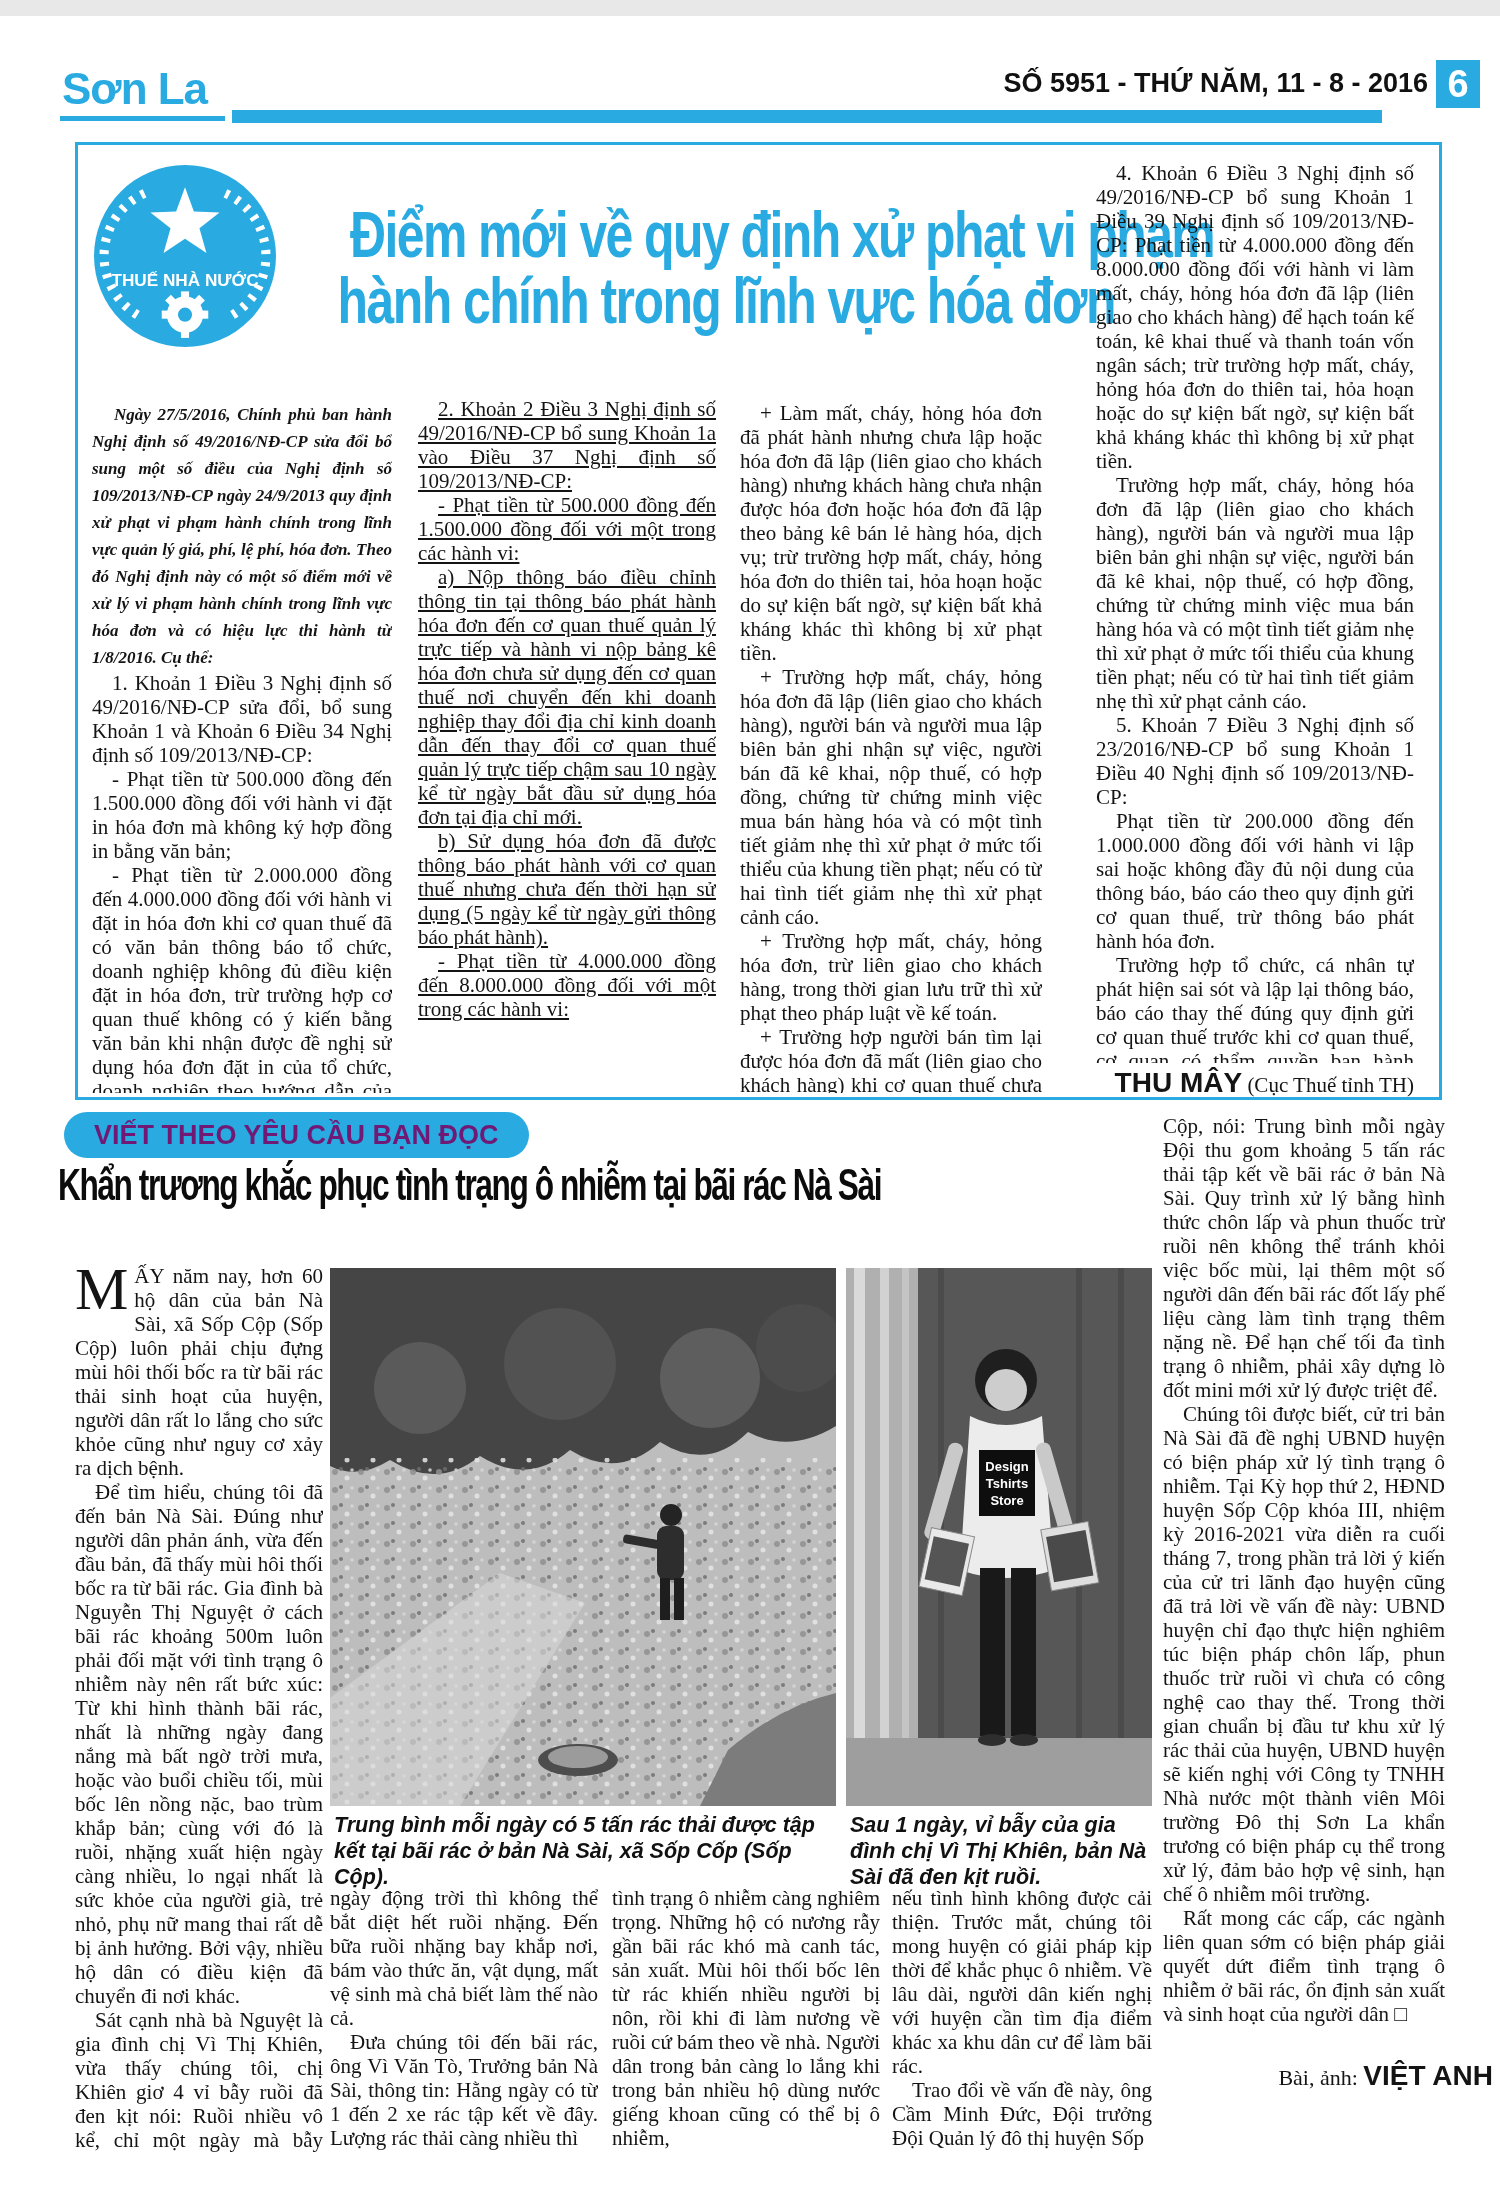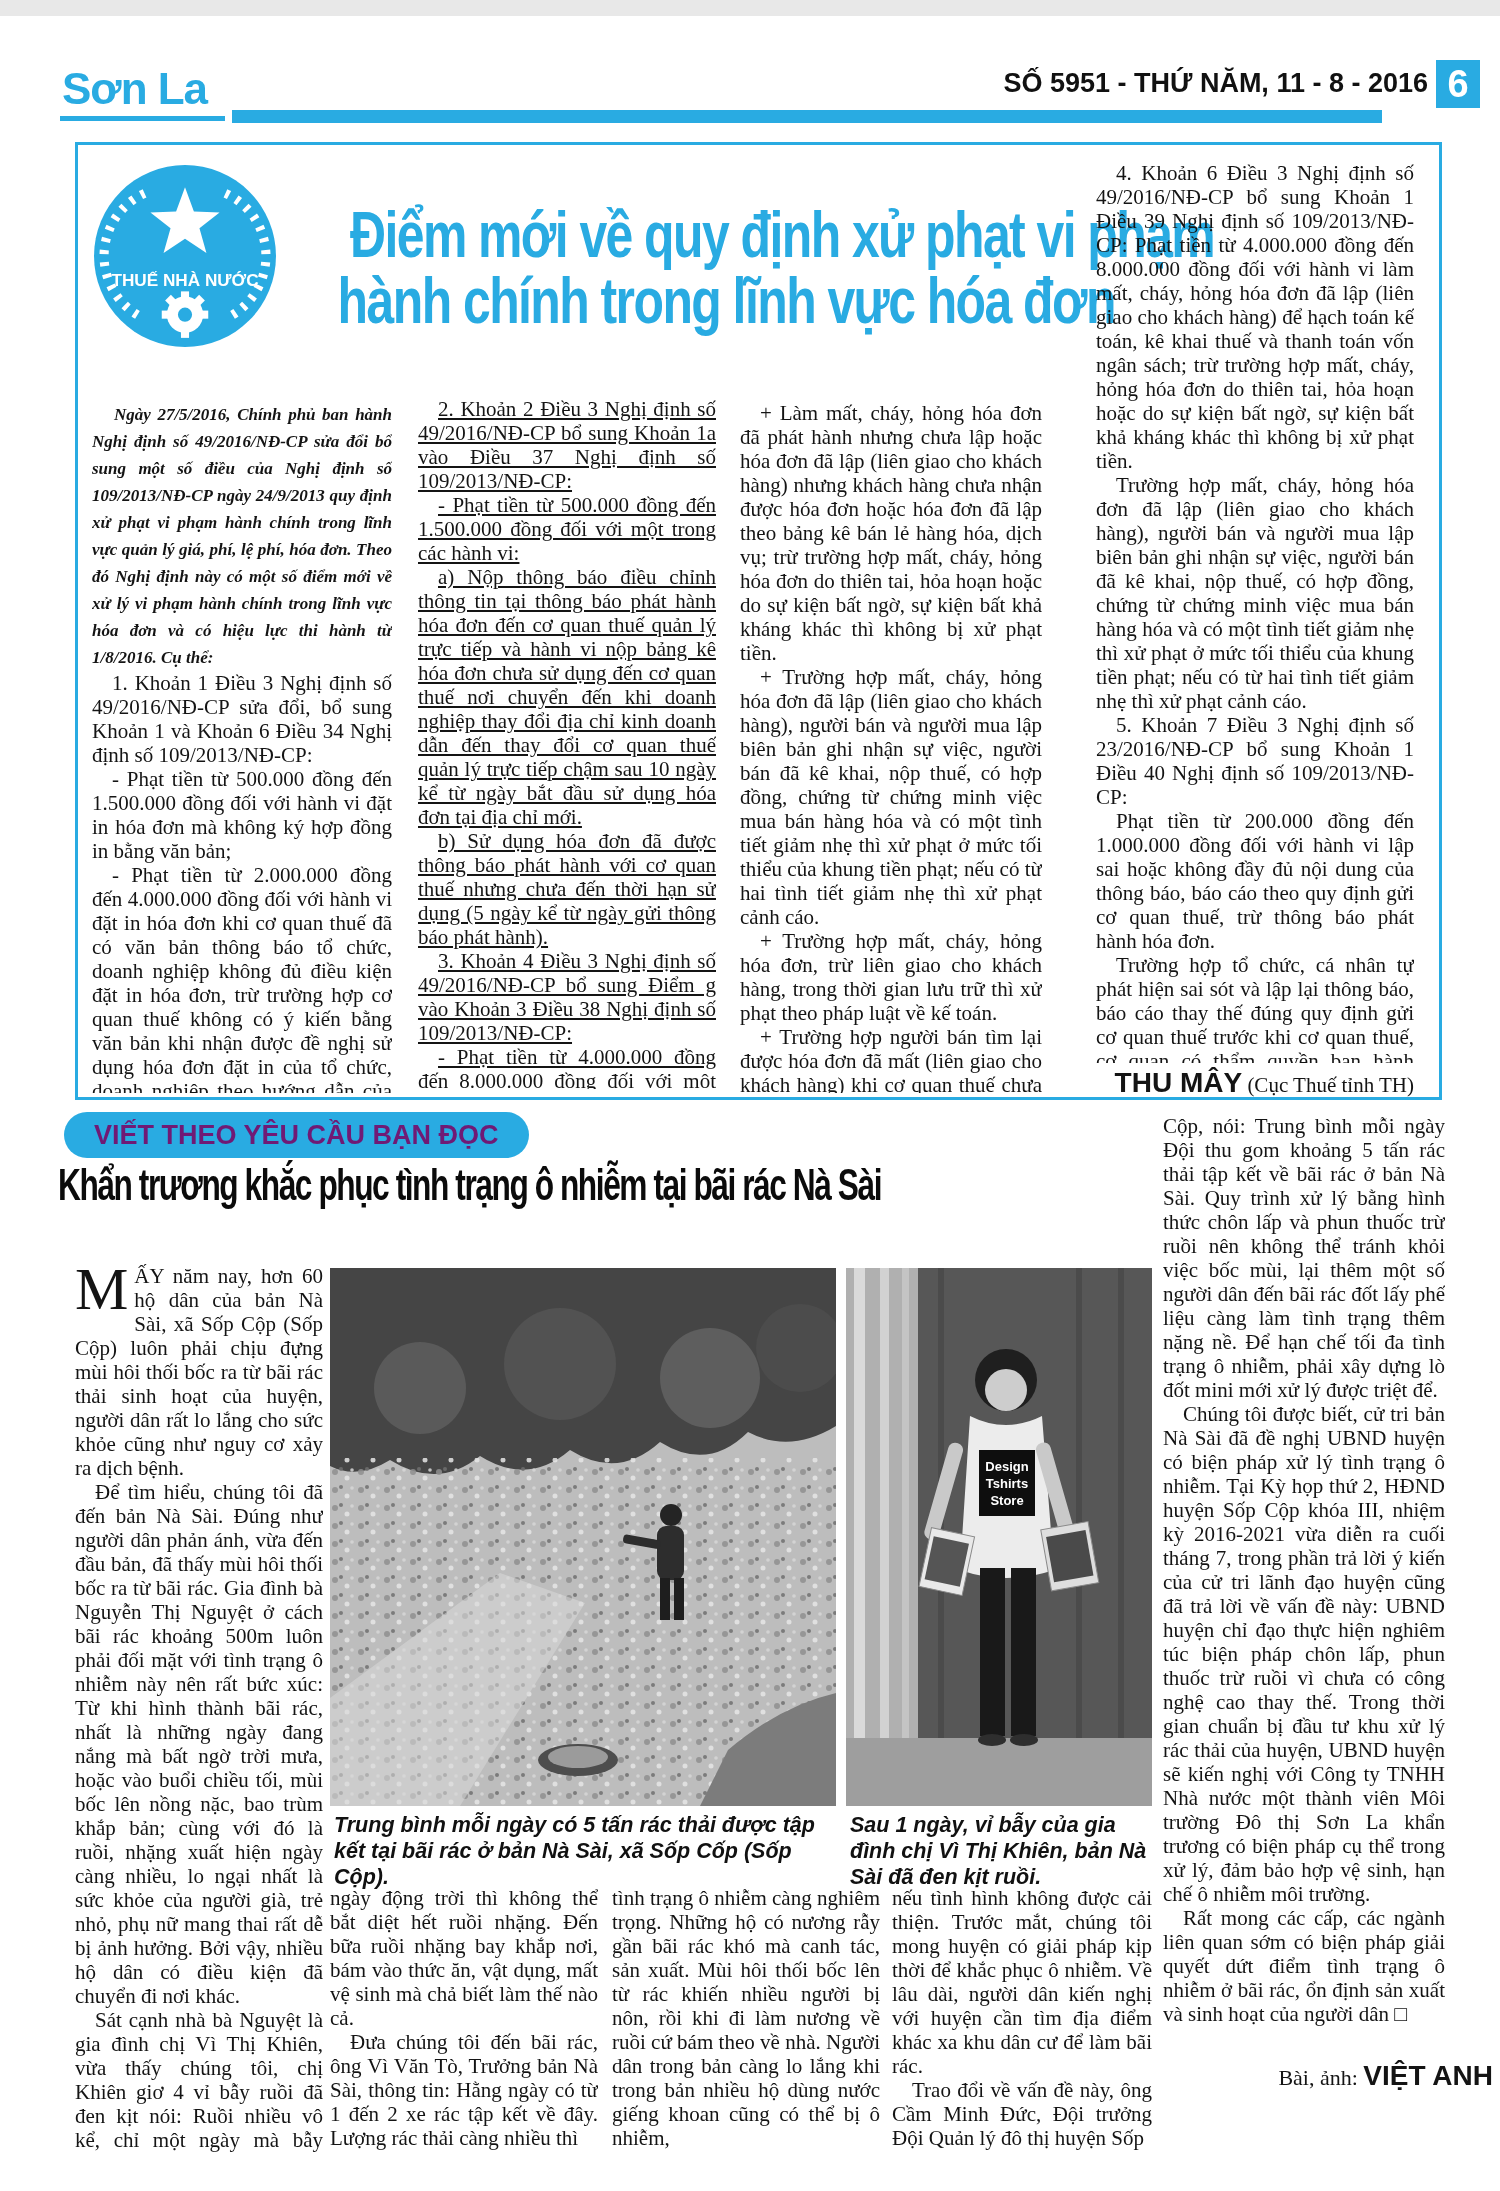--- a/index.html
+++ b/index.html
@@ -113,21 +113,20 @@
           <p class="para">1. Khoản 1 Điều 3 Nghị định số 49/2016/NĐ-CP sửa đổi, bổ sung Khoản 1 và Khoản 6 Điều 34 Nghị định số 109/2013/NĐ-CP:</p>
           <p class="para">- Phạt tiền từ 500.000 đồng đến 1.500.000 đồng đối với hành vi đặt in hóa đơn mà không ký hợp đồng in bằng văn bản;</p>
           <p class="para">- Phạt tiền từ 2.000.000 đồng đến 4.000.000 đồng đối với hành vi đặt in hóa đơn khi cơ quan thuế đã có văn bản thông báo tổ chức, doanh nghiệp không đủ điều kiện đặt in hóa đơn, trừ trường hợp cơ quan thuế không có ý kiến bằng văn bản khi nhận được đề nghị sử dụng hóa đơn đặt in của tổ chức, doanh nghiệp theo hướng dẫn của Bộ Tài chính.</p>
         </div>
     </div>
     <div class="abs ncol a1c2">
         <p class="para">2. Khoản 2 Điều 3 Nghị định số 49/2016/NĐ-CP bổ sung Khoản 1a vào Điều 37 Nghị định số 109/2013/NĐ-CP:</p>
         <p class="para">- Phạt tiền từ 500.000 đồng đến 1.500.000 đồng đối với một trong các hành vi:</p>
         <p class="para">a) Nộp thông báo điều chỉnh thông tin tại thông báo phát hành hóa đơn đến cơ quan thuế quản lý trực tiếp và hành vi nộp bảng kê hóa đơn chưa sử dụng đến cơ quan thuế nơi chuyển đến khi doanh nghiệp thay đổi địa chỉ kinh doanh dẫn đến thay đổi cơ quan thuế quản lý trực tiếp chậm sau 10 ngày kể từ ngày bắt đầu sử dụng hóa đơn tại địa chỉ mới.</p>
         <p class="para">b) Sử dụng hóa đơn đã được thông báo phát hành với cơ quan thuế nhưng chưa đến thời hạn sử dụng (5 ngày kể từ ngày gửi thông báo phát hành).</p>
-        <p class="para">3. Khoản 4 Điều 3 Nghị định số 49/2016/NĐ-CP bổ sung Điểm g vào Khoản 3 Điều 38 Nghị định số 109/2013/NĐ-CP:</p>
         <p class="para">- Phạt tiền từ 4.000.000 đồng đến 8.000.000 đồng đối với một trong các hành vi:</p>
       </div>
     <div class="abs ncol a1c3">
         <p class="para">+ Làm mất, cháy, hỏng hóa đơn đã phát hành nhưng chưa lập hoặc hóa đơn đã lập (liên giao cho khách hàng) nhưng khách hàng chưa nhận được hóa đơn hoặc hóa đơn đã lập theo bảng kê bán lẻ hàng hóa, dịch vụ; trừ trường hợp mất, cháy, hỏng hóa đơn do thiên tai, hỏa hoạn hoặc do sự kiện bất ngờ, sự kiện bất khả kháng khác thì không bị xử phạt tiền.</p>
         <p class="para">+ Trường hợp mất, cháy, hỏng hóa đơn đã lập (liên giao cho khách hàng), người bán và người mua lập biên bản ghi nhận sự việc, người bán đã kê khai, nộp thuế, có hợp đồng, chứng từ chứng minh việc mua bán hàng hóa và có một tình tiết giảm nhẹ thì xử phạt ở mức tối thiểu của khung tiền phạt; nếu có từ hai tình tiết giảm nhẹ thì xử phạt cảnh cáo.</p>
         <p class="para">+ Trường hợp mất, cháy, hỏng hóa đơn, trừ liên giao cho khách hàng, trong thời gian lưu trữ thì xử phạt theo pháp luật về kế toán.</p>
         <p class="para">+ Trường hợp người bán tìm lại được hóa đơn đã mất (liên giao cho khách hàng) khi cơ quan thuế chưa ban hành quyết định xử phạt thì người bán không bị phạt tiền.</p>
       </div>
     <div class="abs ncol a1c4">
         <p class="para">4. Khoản 6 Điều 3 Nghị định số 49/2016/NĐ-CP bổ sung Khoản 1 Điều 39 Nghị định số 109/2013/NĐ-CP: Phạt tiền từ 4.000.000 đồng đến 8.000.000 đồng đối với hành vi làm mất, cháy, hỏng hóa đơn đã lập (liên giao cho khách hàng) để hạch toán kế toán, kê khai thuế và thanh toán vốn ngân sách; trừ trường hợp mất, cháy, hỏng hóa đơn do thiên tai, hỏa hoạn hoặc do sự kiện bất ngờ, sự kiện bất khả kháng khác thì không bị xử phạt tiền.</p>

